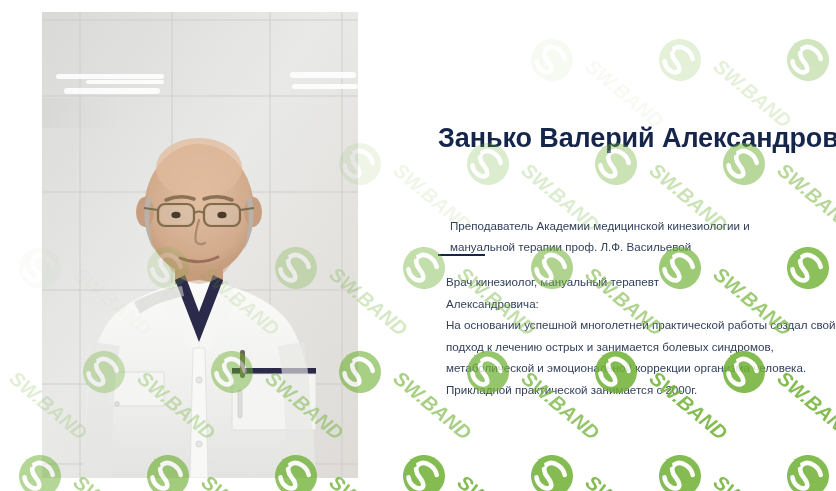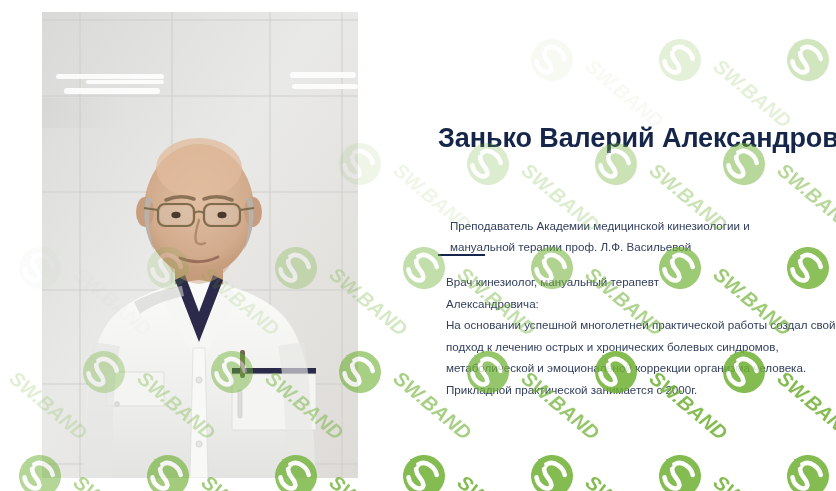--- a/index.html
+++ b/index.html
@@ -226,21 +226,21 @@
     <h1 class="person-name">Занько Валерий Александрович</h1>
 
     <p class="subtitle">Преподаватель Академии медицинской кинезиологии и мануальной терапии проф. Л.Ф. Васильевой</p>
 
     <div class="rule"></div>
 
     <div class="bio">
       <span class="line">Врач кинезиолог, мануальный терапевт</span>
       <span class="line">Александровича:</span>
       <span class="line">На основании успешной многолетней практической работы создал свой</span>
-      <span class="line">подход к лечению острых и хронических болевых синдромов,</span>
+      <span class="line">подход к лечению острых и занимается болевых синдромов,</span>
       <span class="line">метаболической и эмоциональной коррекции организма человека.</span>
       <span class="line">Прикладной практической занимается с 2000г.</span>
     </div>
   </div>
 
   <div class="watermark-layer">
     <svg id="wm-svg" viewBox="0 0 836 491" aria-hidden="true">
       <defs>
         <g id="wm-logo">
           <circle cx="0" cy="0" r="21" fill="currentColor"></circle>

